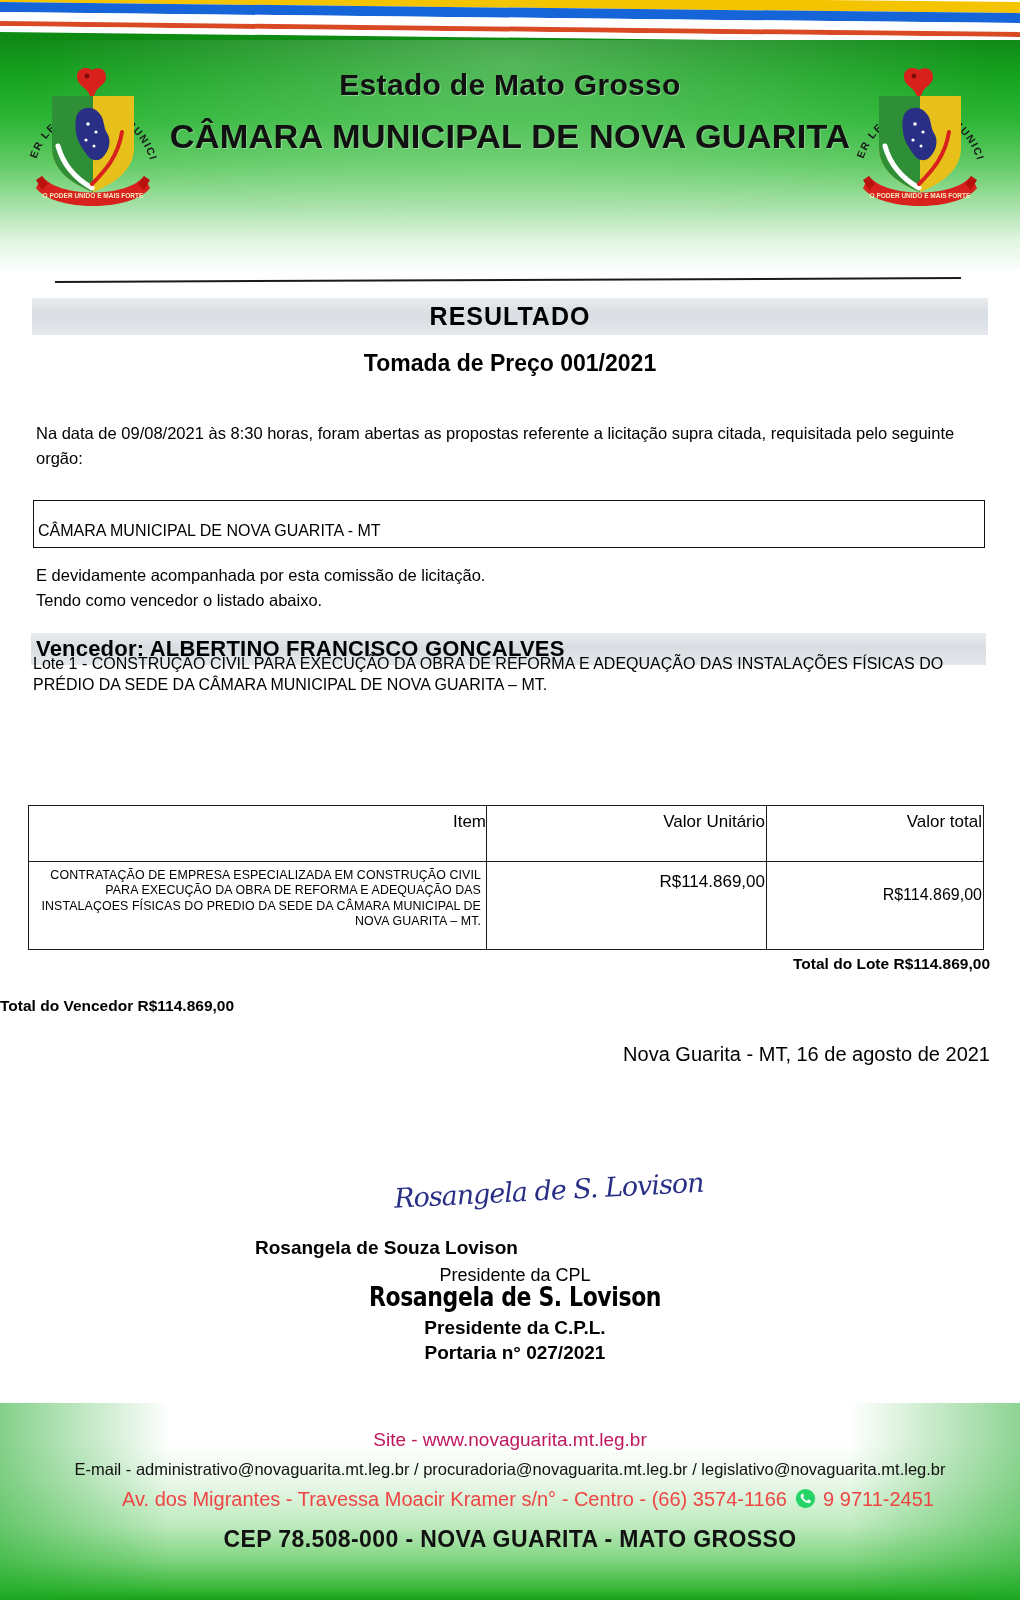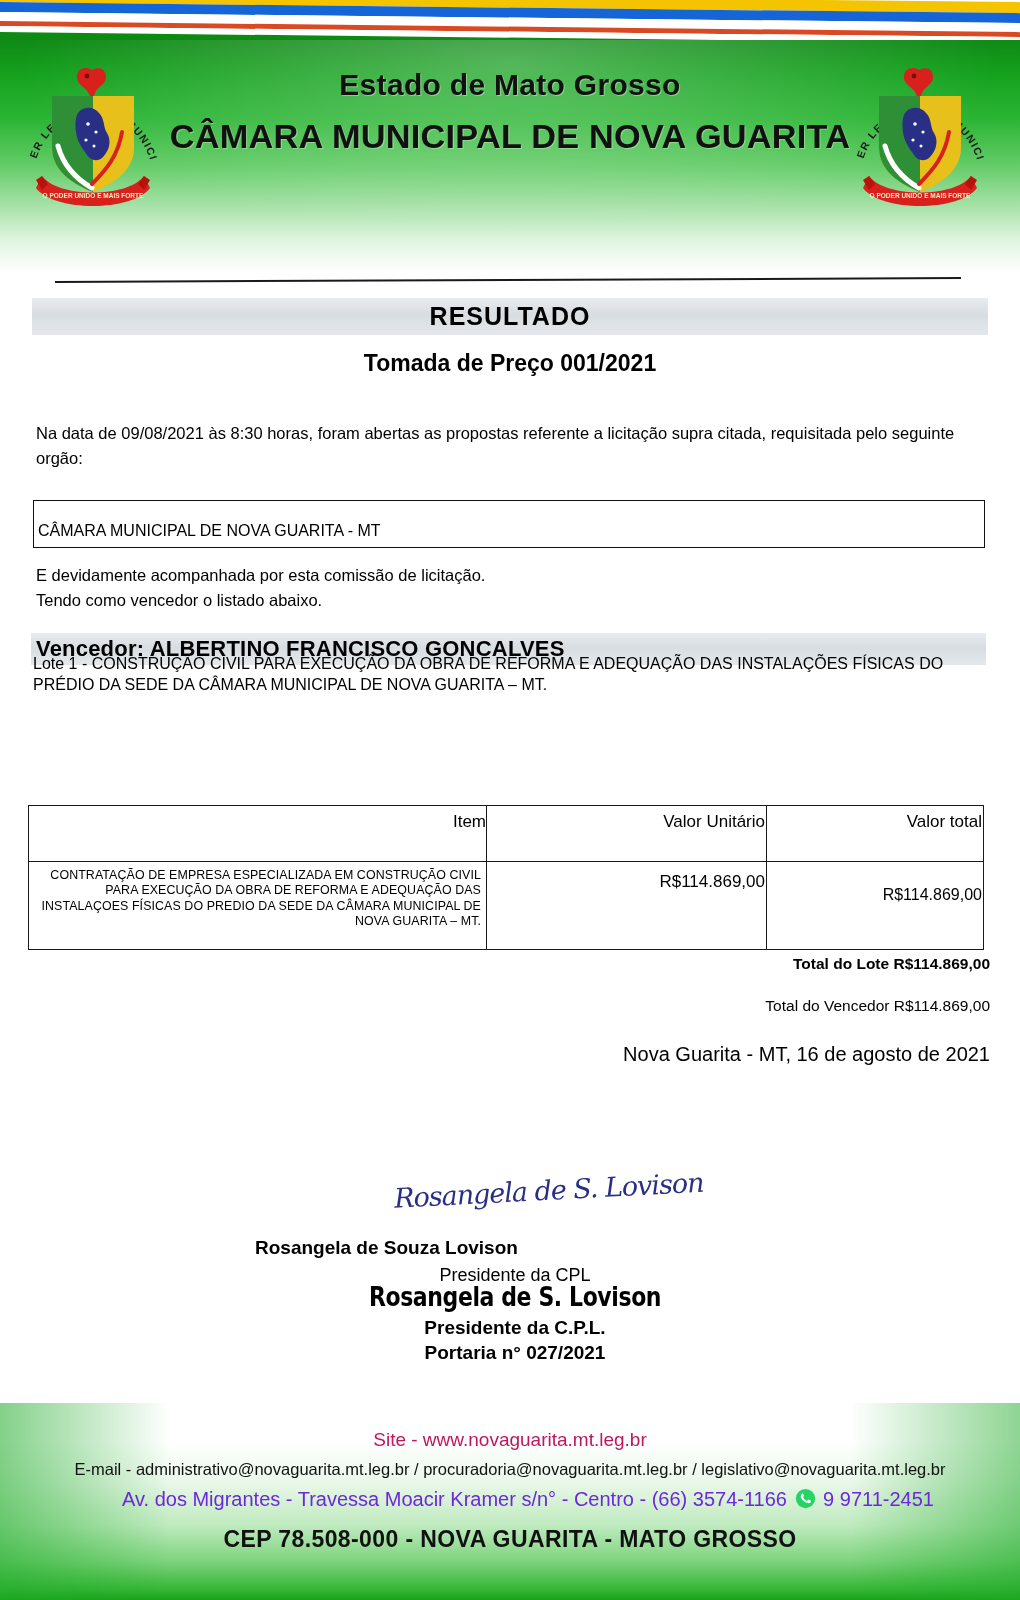--- a/index.html
+++ b/index.html
@@ -262,23 +262,23 @@
     left: 0; top: 700px;
     width: 990px;
     text-align: right;
     font-size: 15.5px;
     font-weight: bold;
   }
   .total-vencedor {
     position: absolute;
     left: 0; top: 742px;
     width: 990px;
-    text-align: right;
+    text-align: left;
     font-size: 15.5px;
-    font-weight: normal;
+    font-weight: bold;
   }
 
   .date-line {
     position: absolute;
     left: 0; top: 788px;
     width: 990px;
     text-align: right;
     font-size: 20px;
   }
 
@@ -387,21 +387,21 @@
     color: #be185d;
   }
   .f-email {
     margin-top: 9px;
     font-size: 16.5px;
     color: #111;
   }
   .f-addr {
     margin-top: 9px;
     font-size: 20px;
-    color: #6d28d9;
+    color: #ef4444;
     padding-left: 36px;
   }
   .f-cep {
     margin-top: 12px;
     font-size: 23px;
     font-weight: bold;
     letter-spacing: 0.4px;
     color: #111;
   }
   .wa-icon {

